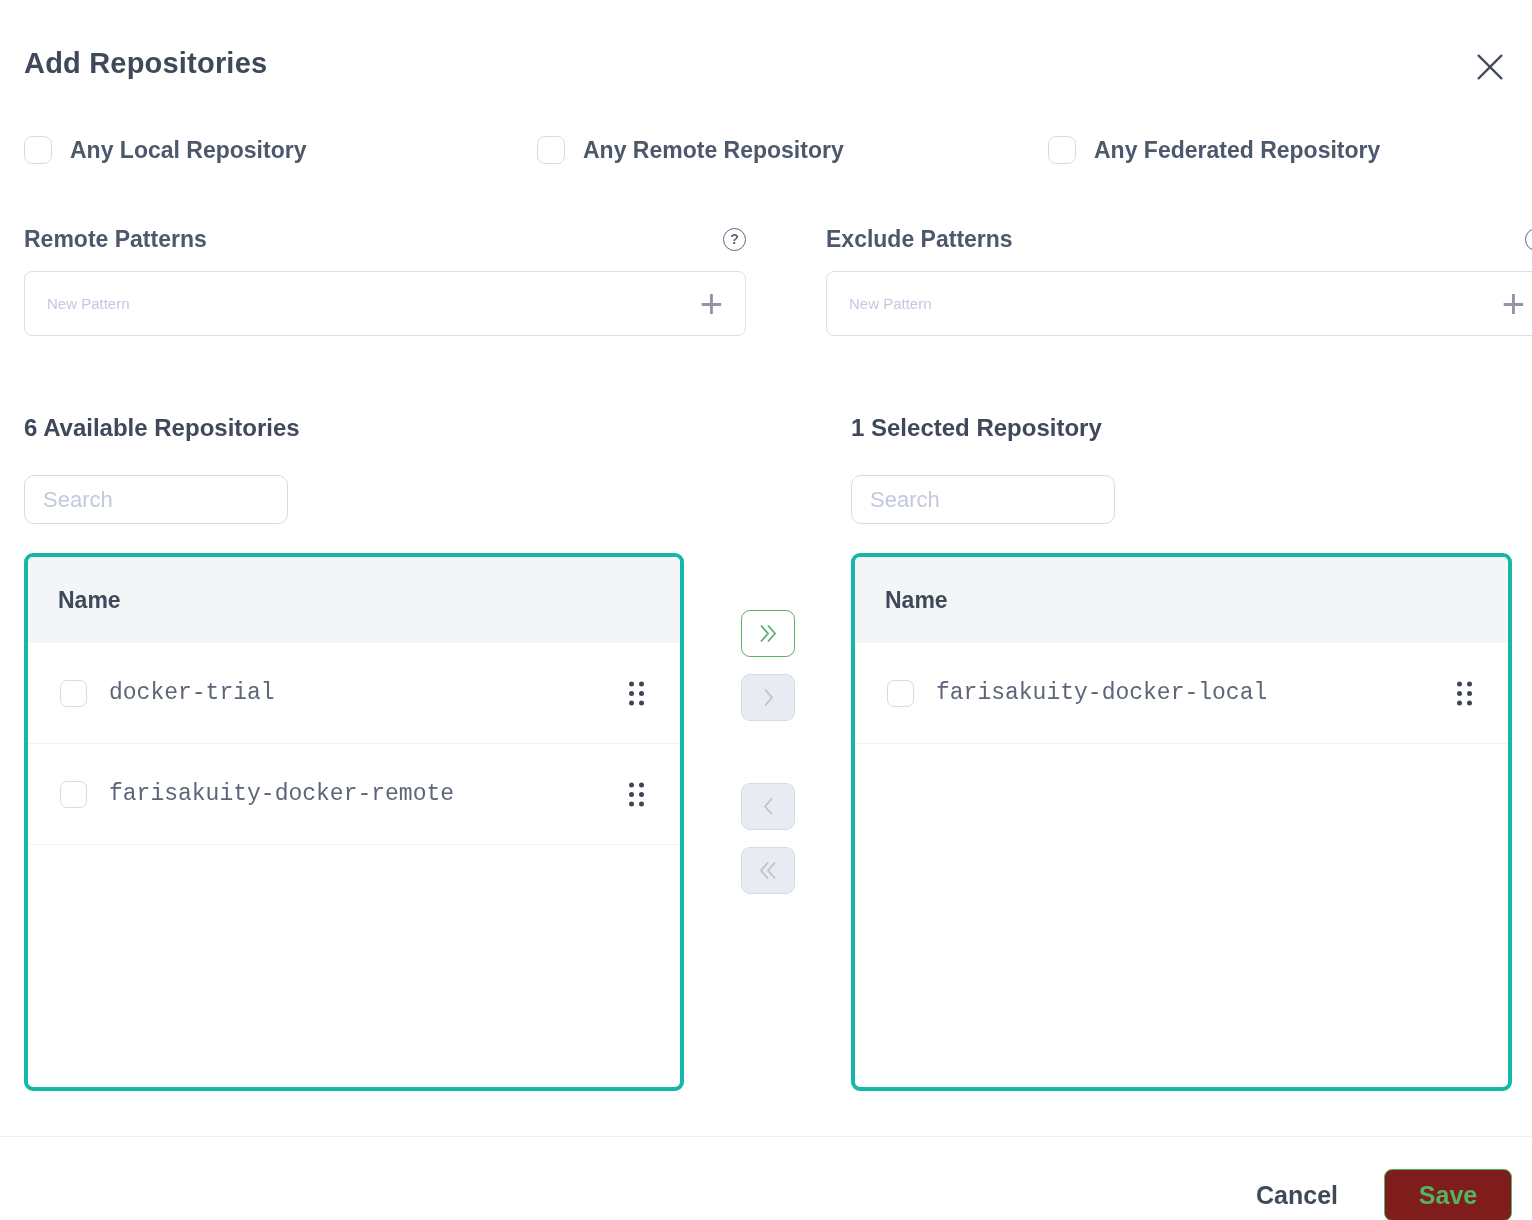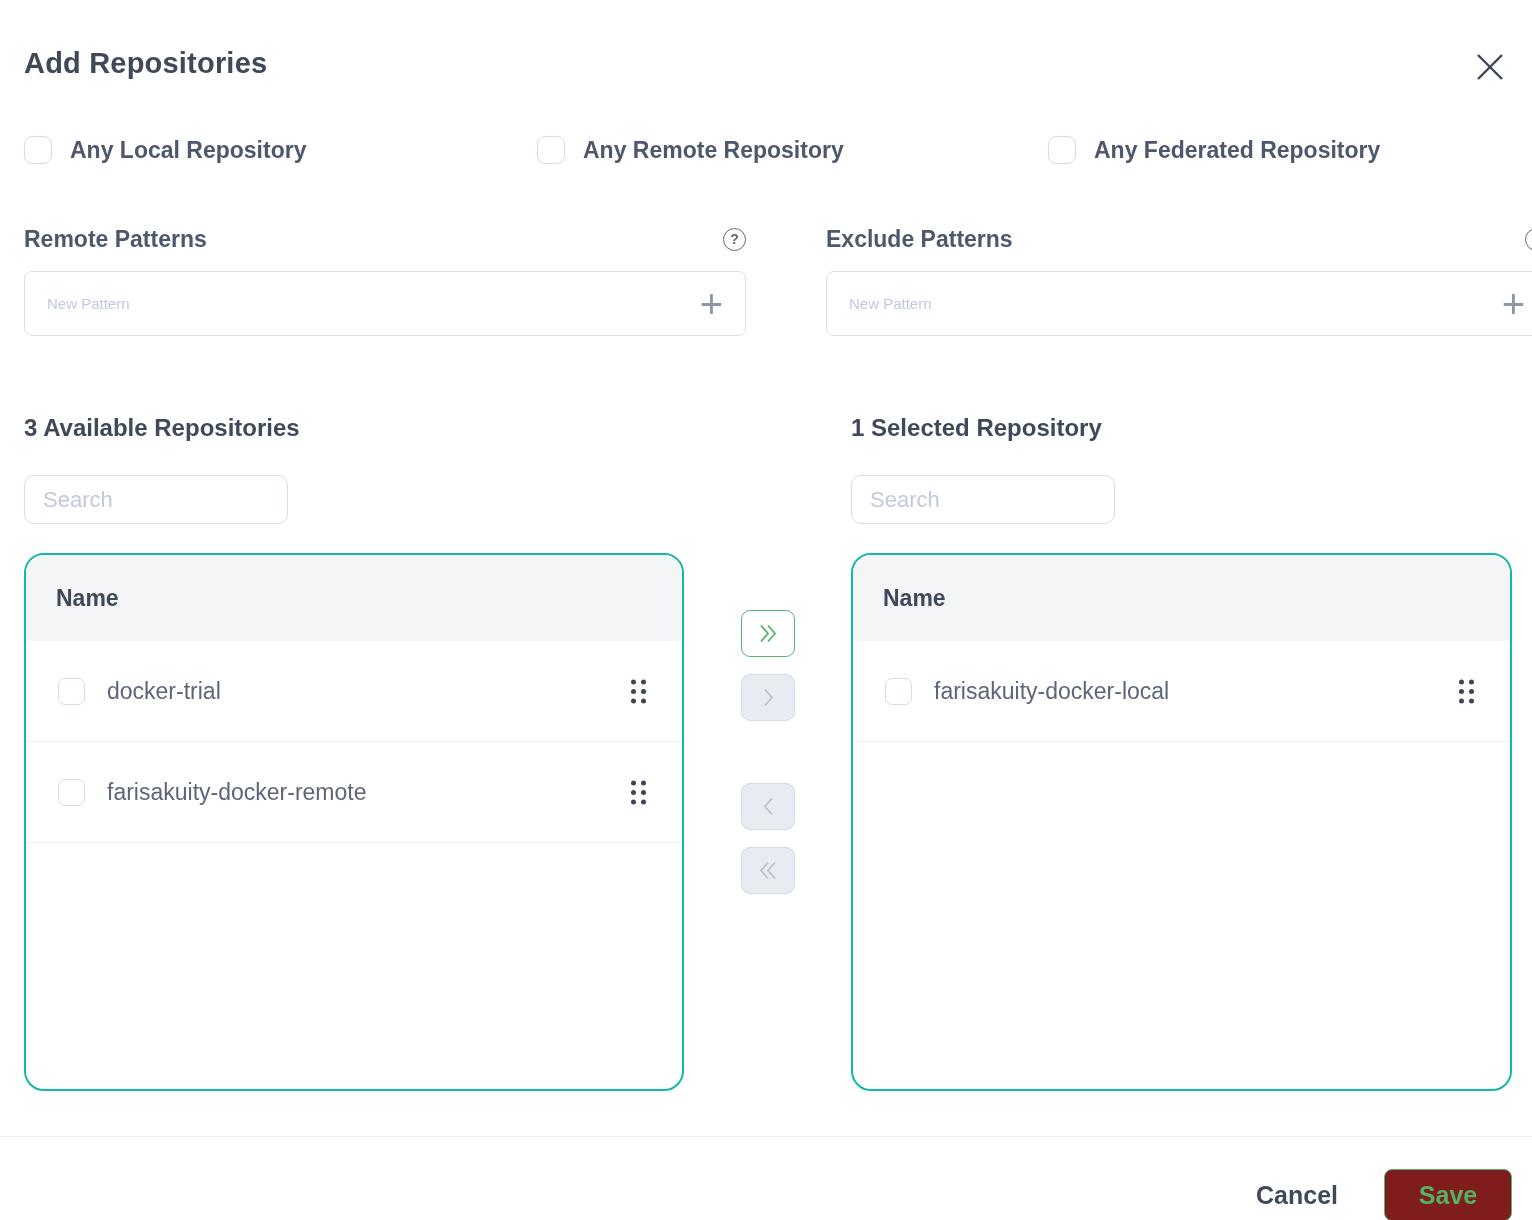--- a/index.html
+++ b/index.html
@@ -73,35 +73,35 @@
     position:absolute; top:452px; width:264px; height:49px;
     border:1px solid #d6dbee; border-radius:10px; background:#fff;
     padding:0 18px; font-family:inherit; font-size:22px; color:#000000; outline:none;
   }
   .search-available { left:24px; }
   .search-selected { left:851px; }
 
   
   .repo-table {
     position:absolute; top:530px; height:538px; background:#fff;
-    border:2px solid #14b8a6; border-radius:20px; overflow:hidden;
+    border:4px solid #14b8a6; border-radius:9px; overflow:hidden;
     display:flex; flex-direction:column;
   }
   .table-available { left:24px; width:660px; }
   .table-selected { left:851px; width:661px; }
   .thead {
     height:86px; flex:0 0 86px; background:#f4f5f7;
     display:flex; align-items:center; padding:0 30px;
     font-size:23px; font-weight:700; color:#3f4959;
   }
   .trow {
     height:101px; flex:0 0 101px;
     display:flex; align-items:center; padding:0 32px;
     border-bottom:1px solid #f0f1f4;
-    font-size:23px; color:#5c6678; background:#fff;
+    font-size:23px; color:#5c6678; background:#fff;font-family:Liberation Mono, monospace;
   }
   .trow .row-name { flex:1; margin-left:22px; }
   .drag-handle { cursor:grab; background:none; border:none; padding:2px; display:flex; }
 
   
   .transfer { position:absolute; left:741px; top:587px; width:54px; }
   .tbtn {
     position:absolute; left:0; width:54px; height:47px;
     border-radius:9px; display:flex; align-items:center; justify-content:center;
     cursor:pointer;
@@ -167,21 +167,21 @@
     <div class="pattern-head">
       <span class="pattern-label">Exclude Patterns</span>
       <span class="help-icon">?</span>
     </div>
     <div class="pattern-input-wrap">
       <input type="text" placeholder="New Pattern" style="">
       <button class="add-btn">+</button>
     </div>
   </div>
 
-  <div class="list-heading heading-available">3 Available Repositories</div>
+  <div class="list-heading heading-available">6 Available Repositories</div>
   <div class="list-heading heading-selected">1 Selected Repository</div>
 
   <input type="text" class="search-input search-available" placeholder="Search" style="">
   <input type="text" class="search-input search-selected" placeholder="Search" style="">
 
   <div class="repo-table table-available">
     <div class="thead">
       <span>Name</span>
     </div>
     <div class="trow">

